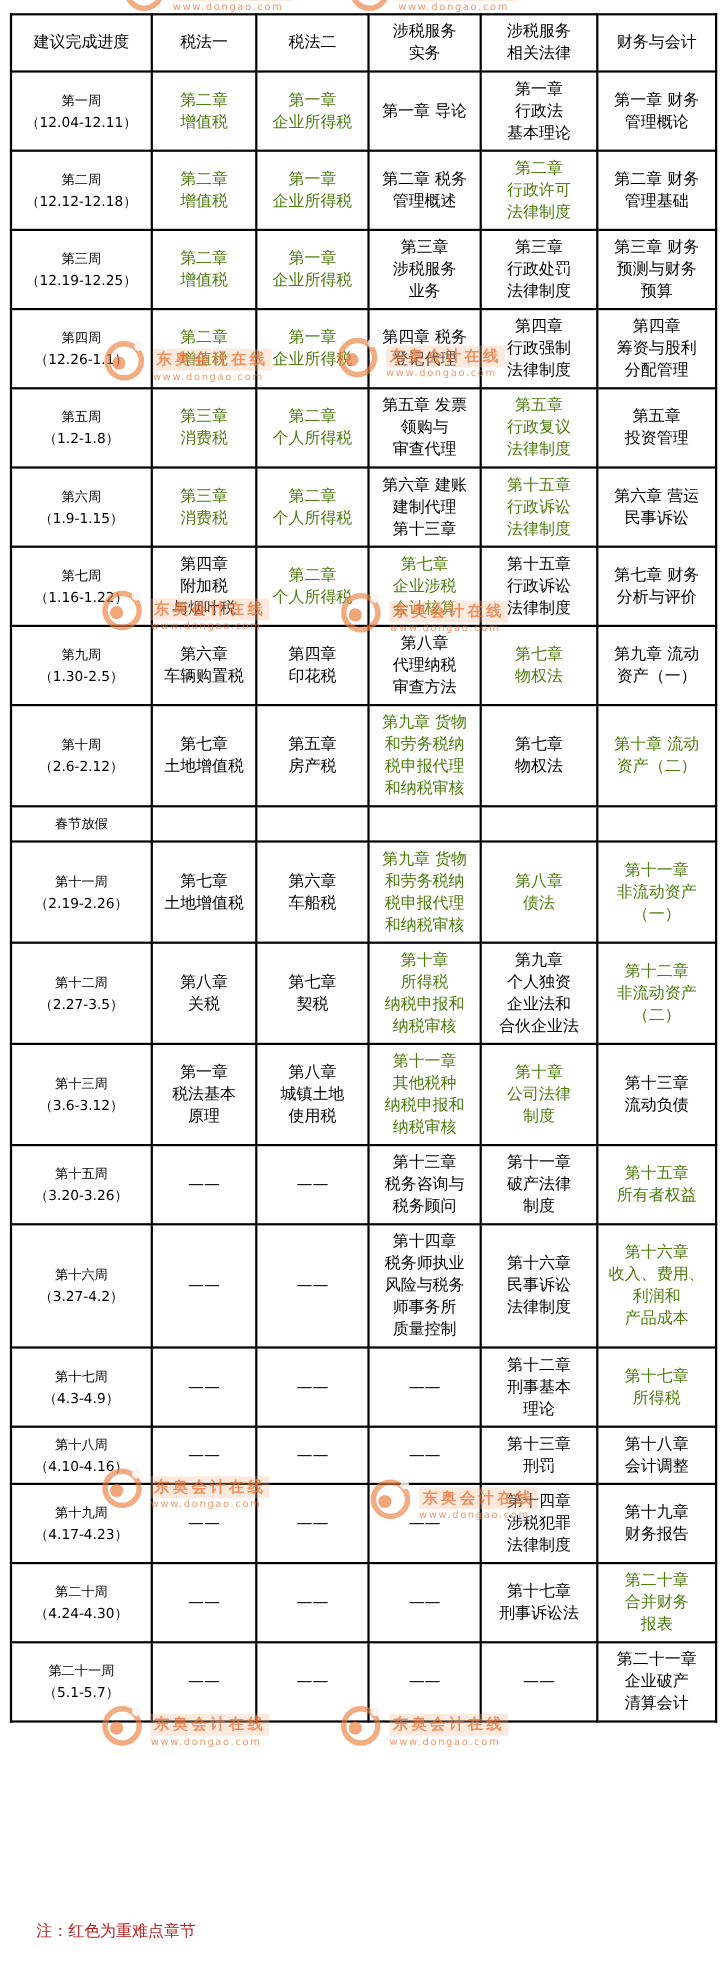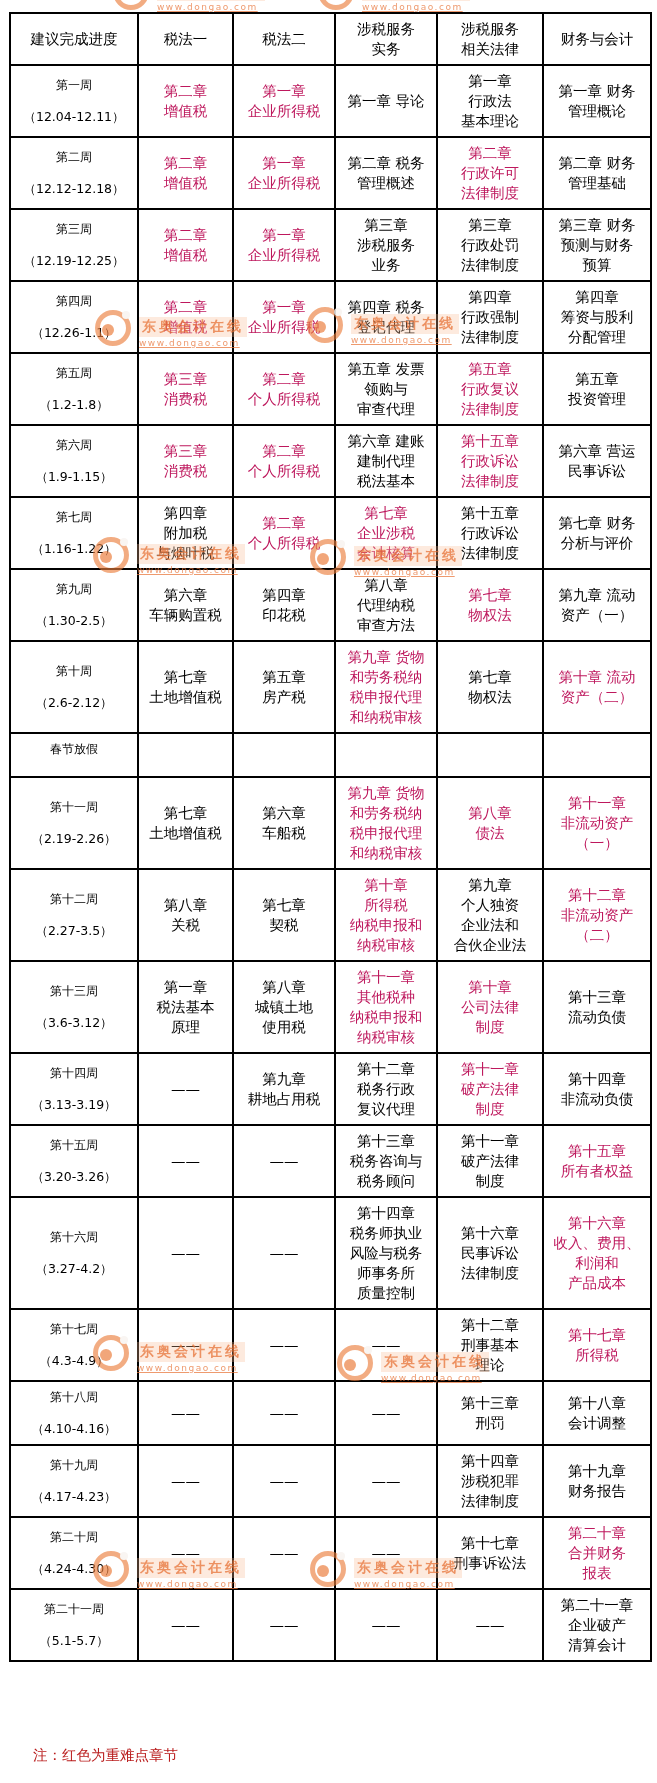--- a/index.html
+++ b/index.html
@@ -22,23 +22,23 @@
     border:2px solid #000;
     text-align:center;
     vertical-align:middle;
     font-weight:normal;
     font-size:14.5px;
     line-height:20px;
     padding:5px 2px;
     white-space:pre-line;
     overflow:hidden;
   }
-  .schedule td.red{ color:#be185d; }
+  .schedule td.red{ color:#4d7c0f; }
   .week-label{ font-size:12px; line-height:20px; white-space:pre-line; }
-  .week-dates{ font-size:12.5px; line-height:20px; white-space:pre-line;margin-top:12px; }
+  .week-dates{ font-size:12.5px; line-height:20px; white-space:pre-line; }
   .footnote{
     position:absolute;
     left:33px;
     top:1746px;
     font-size:14.5px;
     color:#b91c1c;
   }
   
   .wm{
     position:absolute;
@@ -83,21 +83,20 @@
     padding:1px 3px;
     white-space:nowrap;
   }
   .wm-url{
     display:block;
     font-size:9px;
     letter-spacing:1.5px;
     color:rgba(232,115,55,.85);
     margin-top:1px;
     white-space:nowrap;
-    text-decoration:underline;
   }
 </style>
 </head>
 <body>
 
 <div class="page">
 
   <table class="schedule">
     <colgroup>
       <col style="width:128px">
@@ -194,21 +193,21 @@
 投资管理</td>
         </tr>
         <tr>
           <td><div class="week-label">第六周</div><div class="week-dates">（1.9-1.15）</div></td>
           <td class="red">第三章
 消费税</td>
           <td class="red">第二章
 个人所得税</td>
           <td>第六章 建账
 建制代理
-税法基本</td>
+第十三章</td>
           <td class="red">第十五章
 行政诉讼
 法律制度</td>
           <td>第六章 营运
 民事诉讼</td>
         </tr>
         <tr>
           <td><div class="week-label">第七周</div><div class="week-dates">（1.16-1.22）</div></td>
           <td>第四章
 附加税
@@ -307,34 +306,20 @@
 其他税种
 纳税申报和
 纳税审核</td>
           <td class="red">第十章
 公司法律
 制度</td>
           <td>第十三章
 流动负债</td>
         </tr>
         <tr>
-          <td><div class="week-label">第十四周</div><div class="week-dates">（3.13-3.19）</div></td>
-          <td>——</td>
-          <td>第九章
-耕地占用税</td>
-          <td>第十二章
-税务行政
-复议代理</td>
-          <td class="red">第十一章
-破产法律
-制度</td>
-          <td>第十四章
-非流动负债</td>
-        </tr>
-        <tr>
           <td><div class="week-label">第十五周</div><div class="week-dates">（3.20-3.26）</div></td>
           <td>——</td>
           <td>——</td>
           <td>第十三章
 税务咨询与
 税务顾问</td>
           <td>第十一章
 破产法律
 制度</td>
           <td class="red">第十五章

